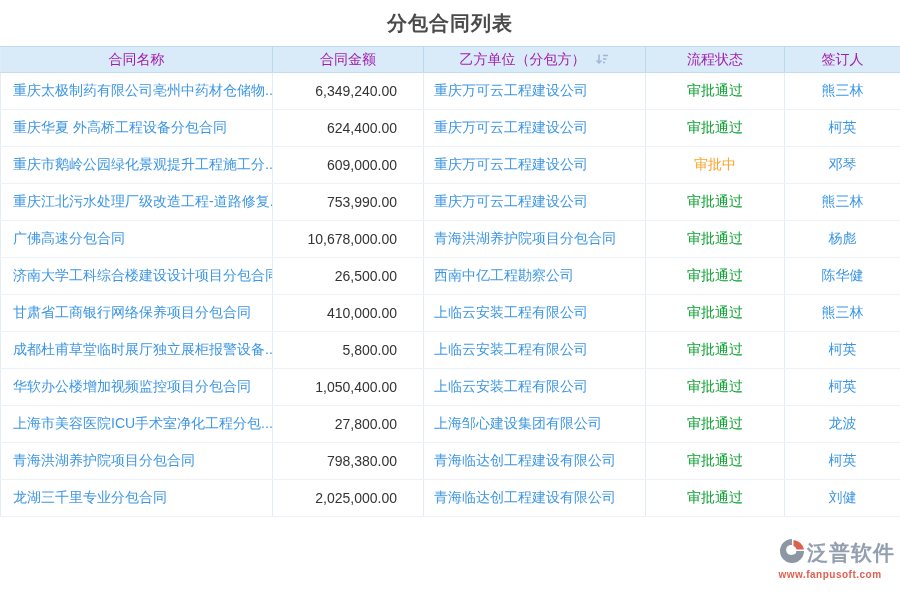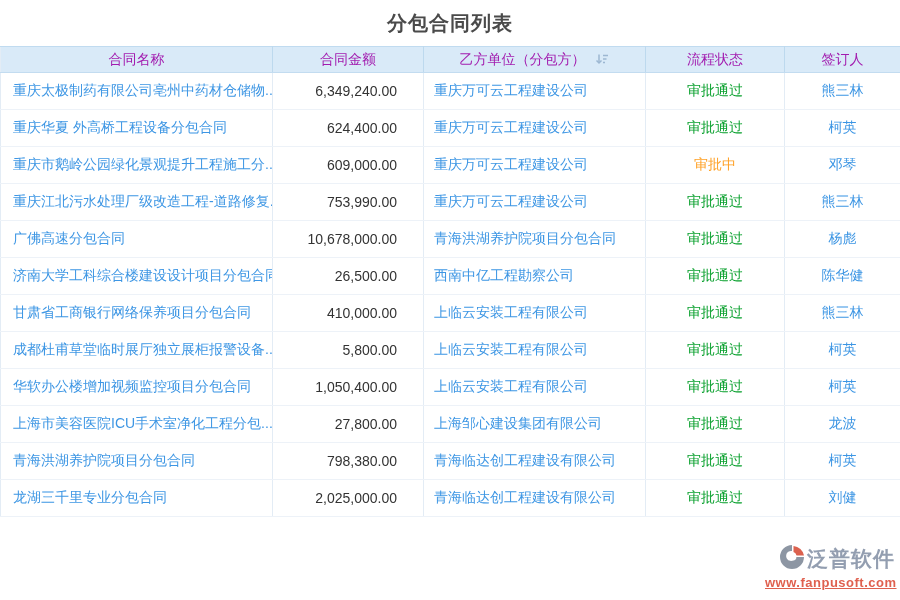--- a/index.html
+++ b/index.html
@@ -24,25 +24,25 @@
   tbody td:last-child { border-right:none; }
 
   td.c-name   { text-align:left;  padding-left:12px;  color:#3d96e4; }
   td.c-amount { text-align:right; padding-right:26px; color:#333333; }
   td.c-party  { text-align:left;  padding-left:10px;  color:#3d96e4; }
   td.c-status { text-align:center; }
   td.c-signer { text-align:center; color:#3d96e4; }
 
   .sort-icon { display:inline-block; vertical-align:-2px; margin-left:6px; }
 
-  .watermark { position:absolute; right:5px; bottom:10px; width:130px; z-index:5;
+  .watermark { position:absolute; right:5px; bottom:20px; width:130px; z-index:5;
     opacity:0.92; text-align:center; pointer-events:none; }
   .wm-top { display:flex; align-items:center; justify-content:flex-end; }
   .wm-brand { font-size:21px; font-weight:bold; color:#8a96aa; letter-spacing:1px; margin-left:2px; }
-  .wm-url { font-size:13px; font-weight:bold; color:#dd5340; letter-spacing:0.5px; margin-top:1px;text-decoration:underline; }
+  .wm-url { font-size:10px; font-weight:bold; color:#dd5340; letter-spacing:0.5px; margin-top:1px; }
 </style>
 </head>
 <body>
 
 <div class="page">
 
   <div class="title-bar">
     <span class="page-title">分包合同列表</span>
   </div>
 

